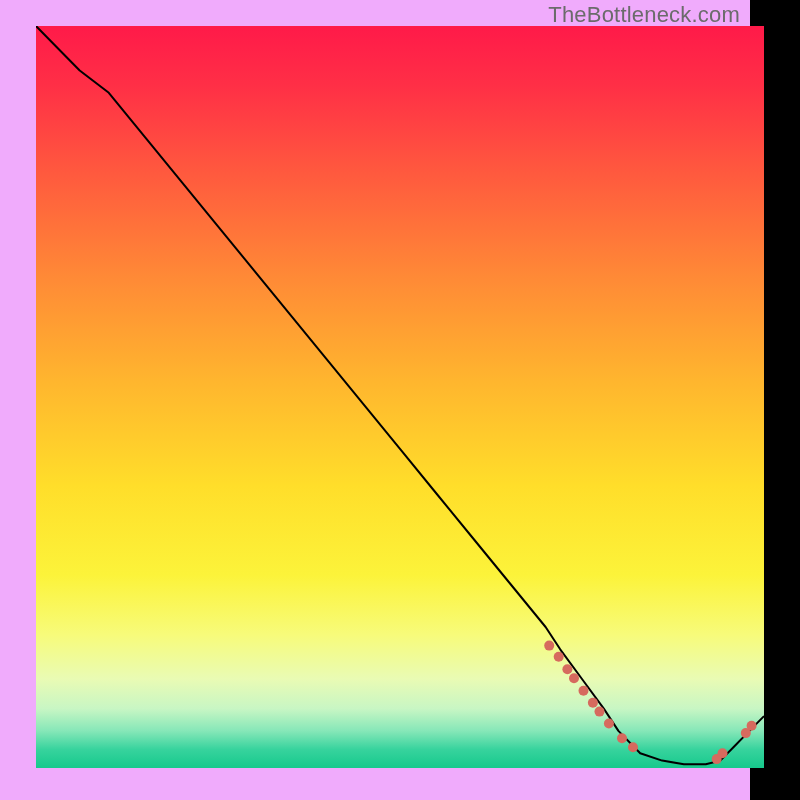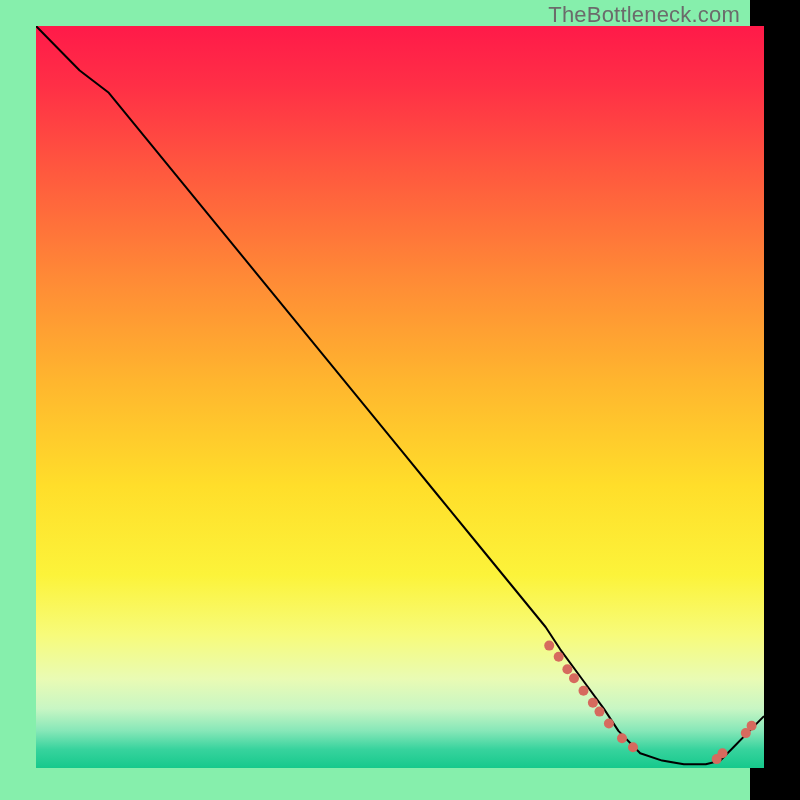--- a/index.html
+++ b/index.html
@@ -8,21 +8,21 @@
     width: 800px;
     height: 800px;
     background: #000;
     overflow: hidden;
     font-family: Arial, Helvetica, sans-serif;
   }
   .frame {
     position: relative;
     width: 750px;
     height: 800px;
-    background: #86efac;
+    background: #f0abfc;
   }
   .watermark {
     position: absolute;
     top: 2px;
     right: 10px;
     color: #6b6b6b;
     font-size: 22px;
     font-weight: 500;
     letter-spacing: 0.2px;
     user-select: none;

